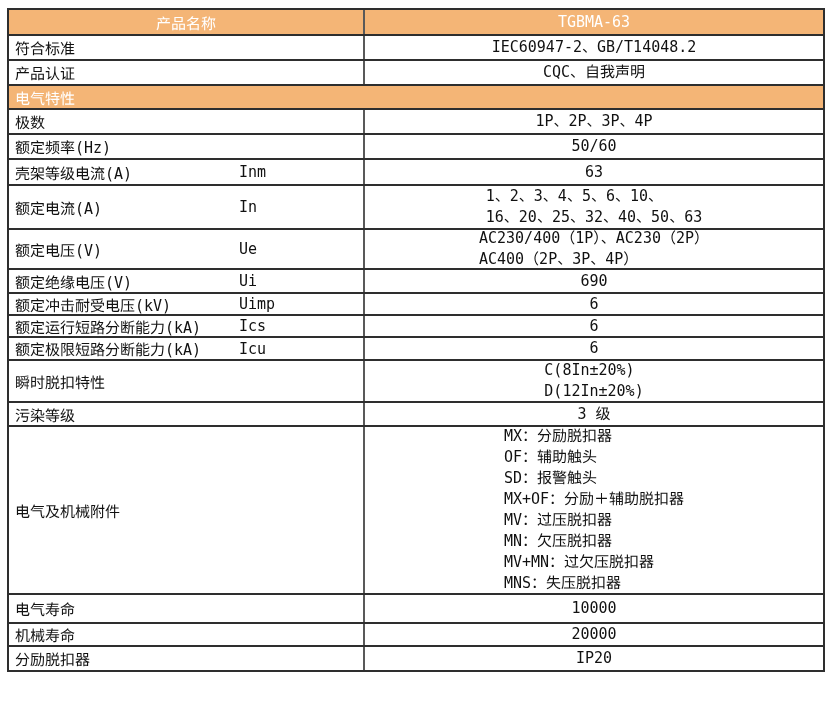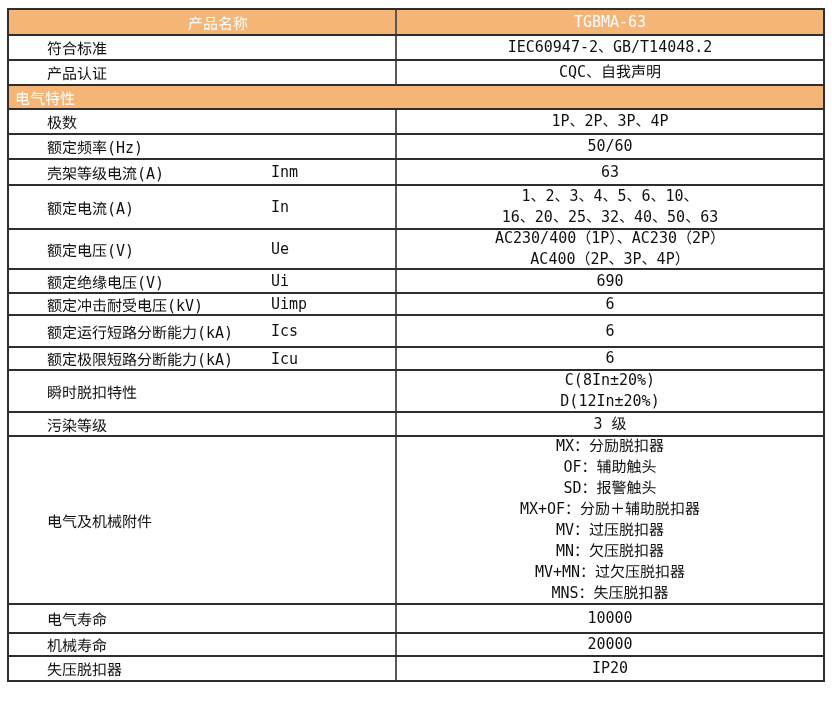--- a/index.html
+++ b/index.html
@@ -19,26 +19,26 @@
   }
   .tbl{
     position:absolute; left:7px; top:8px; width:818px;
     border:2px solid var(--border-h);
     background:#ffffff;
   }
   .row{ display:flex; border-bottom:2px solid var(--border-h); }
   .row:last-child{ border-bottom:none; }
   .c1{
     width:354px; position:relative; display:flex; align-items:center;
-    padding-left:6px; flex-shrink:0;margin-left:32px;
+    padding-left:6px; flex-shrink:0;
   }
   .c2{
     flex:1; border-left:2px solid var(--border-v);
     display:flex; flex-direction:column; justify-content:center; align-items:center;
-    text-align:center; white-space:pre-line; line-height:21px;
+    text-align:left; white-space:pre-line; line-height:21px;
   }
   .hdr{ background:var(--accent); color:var(--header-text); }
   .hdr .c1{ justify-content:center; padding-left:0; }
   .hdr .c2{ border-left-color:var(--border-v); }
   .section{
     background:var(--accent); color:var(--header-text);
     display:flex; align-items:center; padding-left:6px;
     border-bottom:2px solid var(--border-h);
   }
   .sym{ position:absolute; left:230px; }
@@ -110,21 +110,21 @@
   </div>
 
   <div class="row" style="height:22px">
     <div class="c1">
       <span>额定冲击耐受电压(kV)</span>
       <span class="sym">Uimp</span>
     </div>
     <div class="c2">6</div>
   </div>
 
-  <div class="row" style="height:32px">
+  <div class="row" style="height:22px">
     <div class="c1">
       <span>额定运行短路分断能力(kA)</span>
       <span class="sym">Ics</span>
     </div>
     <div class="c2">6</div>
   </div>
 
   <div class="row" style="height:23px">
     <div class="c1">
       <span>额定极限短路分断能力(kA)</span>
@@ -162,17 +162,17 @@
     <div class="c1">电气寿命</div>
     <div class="c2">10000</div>
   </div>
 
   <div class="row" style="height:23px">
     <div class="c1">机械寿命</div>
     <div class="c2">20000</div>
   </div>
 
   <div class="row" style="height:23px">
-    <div class="c1">失压脱扣器</div>
+    <div class="c1">分励脱扣器</div>
     <div class="c2">IP20</div>
   </div>
 
 </div>
 
 </body></html>

